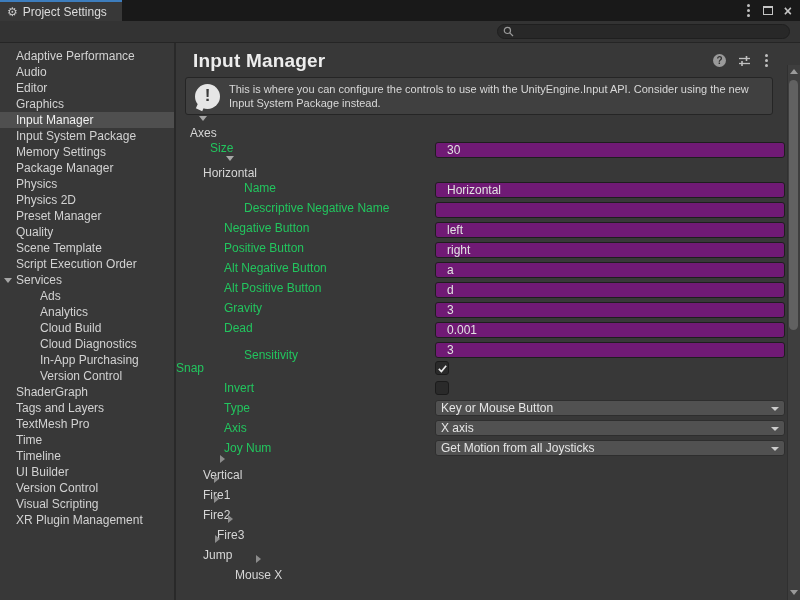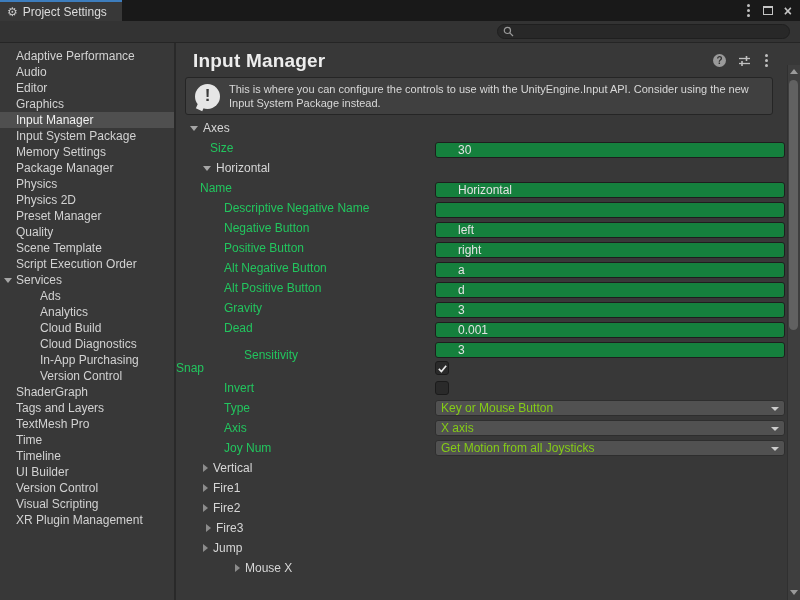--- a/index.html
+++ b/index.html
@@ -65,34 +65,34 @@
   }
   .infoicon { position:relative; width:25px; height:25px; flex:0 0 auto; }
   .infoicon .bub { position:absolute; inset:0; border-radius:50%; background:#e6e6e6; }
   .infoicon .tail { position:absolute; left:2px; bottom:-1px; width:7px; height:7px; background:#e6e6e6; transform:rotate(25deg); }
   .infoicon .bang { position:absolute; inset:0; color:#3a3a3a; font-weight:bold; font-size:17px; text-align:center; line-height:24px; }
   
   .rows { margin-top:3px; }
   .row { height:20px; position:relative; display:flex; align-items:center; }
   .row.gap { }
   .row .flabel { font-size:12px; color:#22c55e; white-space:nowrap; }
-  .fold { display:flex; align-items:center; gap:5px; }
+  .fold { display:flex; align-items:center; gap:5px;flex-direction:column; }
   .fold .flabel { color:#d6d6d6; }
   .tri-down { width:0; height:0; border-left:4px solid transparent; border-right:4px solid transparent; border-top:5px solid #a6a6a6; }
   .tri-right { width:0; height:0; border-top:4px solid transparent; border-bottom:4px solid transparent; border-left:5px solid #8c8c8c; }
   .tri-up-sm { width:0; height:0; border-left:4px solid transparent; border-right:4px solid transparent; border-bottom:5px solid #9a9a9a; }
   .tri-down-sm { width:0; height:0; border-left:4px solid transparent; border-right:4px solid transparent; border-top:5px solid #9a9a9a; }
   .control { position:absolute; left:259px; right:15px; top:2px; height:16px; }
   .tfield {
-    width:100%; height:16px; background:#15803d; border:1px solid #1e1e1e; border-radius:3px;
-    color:#e2e2e2; font-size:12px; font-family:"Liberation Sans",sans-serif; padding:0 22px; outline:none;
+    width:100%; height:16px; background:#701a75; border:1px solid #1e1e1e; border-radius:3px;
+    color:#e2e2e2; font-size:12px; font-family:"Liberation Sans",sans-serif; padding:0 11px; outline:none;
   }
   .dropdown {
     width:100%; height:16px; background:#515151; border:1px solid #2e2e2e; border-radius:3px;
-    color:#84cc16; font-size:12px; display:flex; align-items:center; padding:0 18px 0 5px;
+    color:#e5e5e5; font-size:12px; display:flex; align-items:center; padding:0 18px 0 5px;
     position:relative; white-space:nowrap; overflow:hidden; cursor:default;
   }
   .dropdown .dd-arrow {
     position:absolute; right:5px; top:6px; width:0; height:0;
     border-left:4px solid transparent; border-right:4px solid transparent; border-top:4px solid #cccccc;
   }
   .checkbox {
     width:14px; height:14px; margin-top:1px; background:#2a2a2a; border:1px solid #1b1b1b; border-radius:3px;
     display:flex; align-items:center; justify-content:center;
   }
@@ -209,25 +209,25 @@
             <span class="flabel" style="padding-left: 34px;">Size</span>
             <div class="control"><input class="tfield" type="text" value="30" style=""></div>
           </div>
           <div class="row">
             <div class="fold" style="padding-left: 27px;">
               <span class="tri-down"></span>
               <span class="flabel">Horizontal</span>
             </div>
           </div>
           <div class="row">
-            <span class="flabel" style="padding-left: 24px;">Name</span>
+            <span class="flabel" style="padding-left: 68px;">Name</span>
             <div class="control"><input class="tfield" type="text" value="Horizontal" style=""></div>
           </div>
           <div class="row">
-            <span class="flabel" style="padding-left: 48px;">Descriptive Negative Name</span>
+            <span class="flabel" style="padding-left: 68px;">Descriptive Negative Name</span>
             <div class="control"><input class="tfield" type="text" style=""></div>
           </div>
           <div class="row">
             <span class="flabel" style="padding-left: 48px;">Negative Button</span>
             <div class="control"><input class="tfield" type="text" value="left" style=""></div>
           </div>
           <div class="row">
             <span class="flabel" style="padding-left: 48px;">Positive Button</span>
             <div class="control"><input class="tfield" type="text" value="right" style=""></div>
           </div>
@@ -306,21 +306,21 @@
               <span class="flabel">Fire1</span>
             </div>
           </div>
           <div class="row">
             <div class="fold" style="padding-left: 27px;">
               <span class="tri-right"></span>
               <span class="flabel">Fire2</span>
             </div>
           </div>
           <div class="row">
-            <div class="fold" style="padding-left: 30px;">
+            <div class="fold" style="padding-left: 41px;">
               <span class="tri-right"></span>
               <span class="flabel">Fire3</span>
             </div>
           </div>
           <div class="row">
             <div class="fold" style="padding-left: 27px;">
               <span class="tri-right"></span>
               <span class="flabel">Jump</span>
             </div>
           </div>

